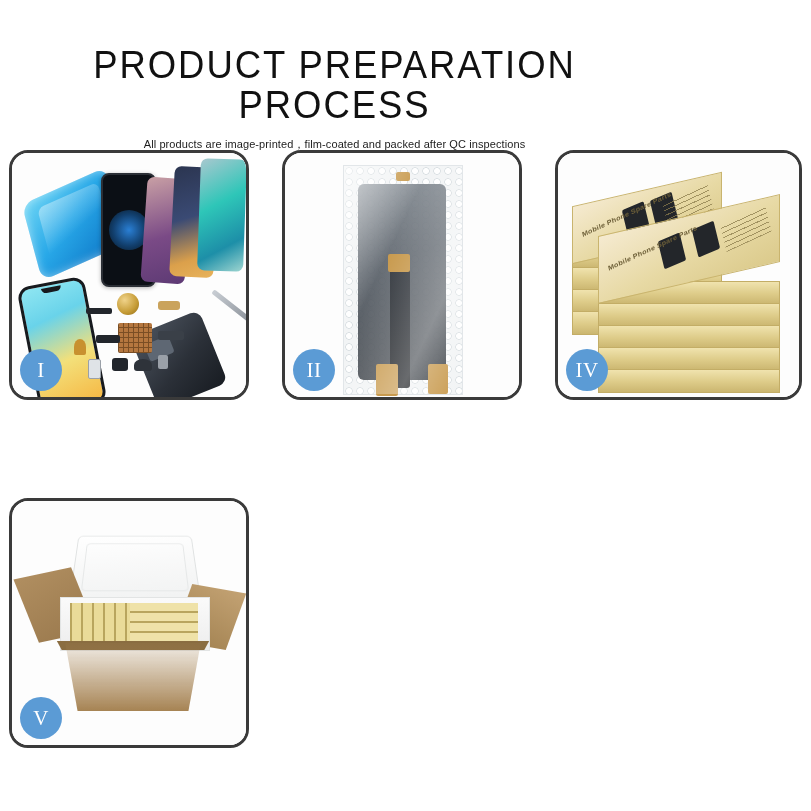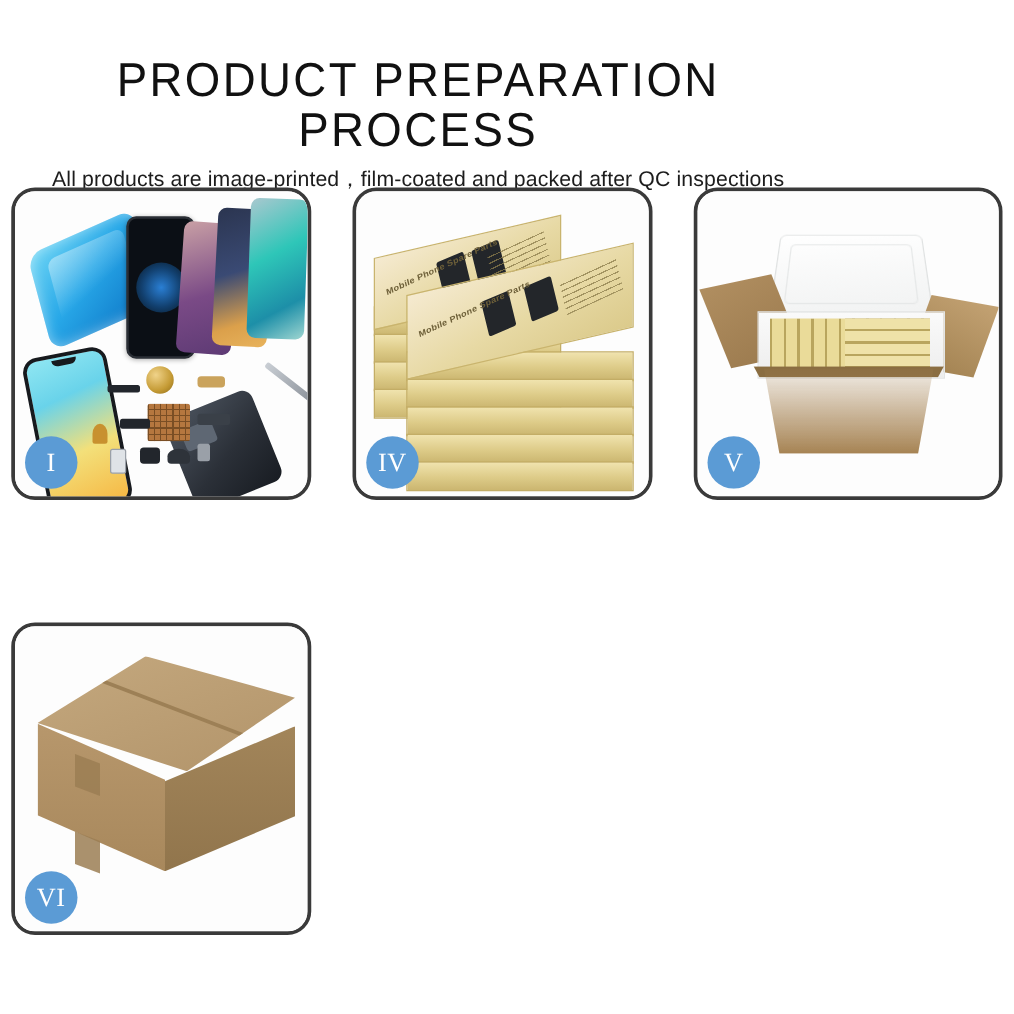--- a/index.html
+++ b/index.html
@@ -30,21 +30,21 @@
     line-height: 40px;
     font-weight: 400;
     letter-spacing: 2.0px;
     color: #111111;
     font-family: "Liberation Sans Narrow", "Liberation Sans", sans-serif;
     transform: scaleX(0.96);
   }
   .subtitle {
     margin: 0;
     padding-top: 9px;
-    font-size: 17px;
+    font-size: 11px;
     line-height: 20px;
     font-weight: 400;
     color: #1c1c1c;
     letter-spacing: 0.1px;
   }
 
   
   .grid {
     position: absolute;
     left: 9px;
@@ -396,20 +396,34 @@
       <div class="part pe"></div>
       <div class="part pf"></div>
       <div class="part pg"></div>
       <div class="part ph"></div>
       <div class="part pi"></div>
       <div class="tweezer"></div>
     </div>
     <div class="badge">I</div>
   </div>
 
+  <div class="panel p2">
+    <div class="stage">
+      <div class="wrap">
+        <div class="lcd"></div>
+        <div class="flexstrip"></div>
+        <div class="conn c1"></div>
+        <div class="conn c2"></div>
+        <div class="conn c3"></div>
+        <div class="conn c4"></div>
+        <div class="sheen"></div>
+      </div>
+    </div>
+    <div class="badge">II</div>
+  </div>
 
 
   <div class="panel p4">
     <div class="stage">
 
       <div class="stackA">
         <div class="gbox" style="top:56px"></div>
         <div class="gbox" style="top:78px"></div>
         <div class="gbox" style="top:100px"></div>
         <div class="gbox" style="top:122px"></div>
@@ -446,25 +460,14 @@
       <div class="flapR"></div>
       <div class="foambody"></div>
       <div class="goldfill"></div>
       <div class="goldfill2"></div>
       <div class="cartonrim"></div>
       <div class="cartonfront"></div>
     </div>
     <div class="badge">V</div>
   </div>
 
-  <div class="panel p6">
-    <div class="stage">
-      <div class="top"></div>
-      <div class="seam"></div>
-      <div class="left"></div>
-      <div class="right"></div>
-      <div class="tape t1"></div>
-      <div class="tape t2"></div>
-    </div>
-    <div class="badge">VI</div>
-  </div>
 
 </div>
 
 </body></html>

